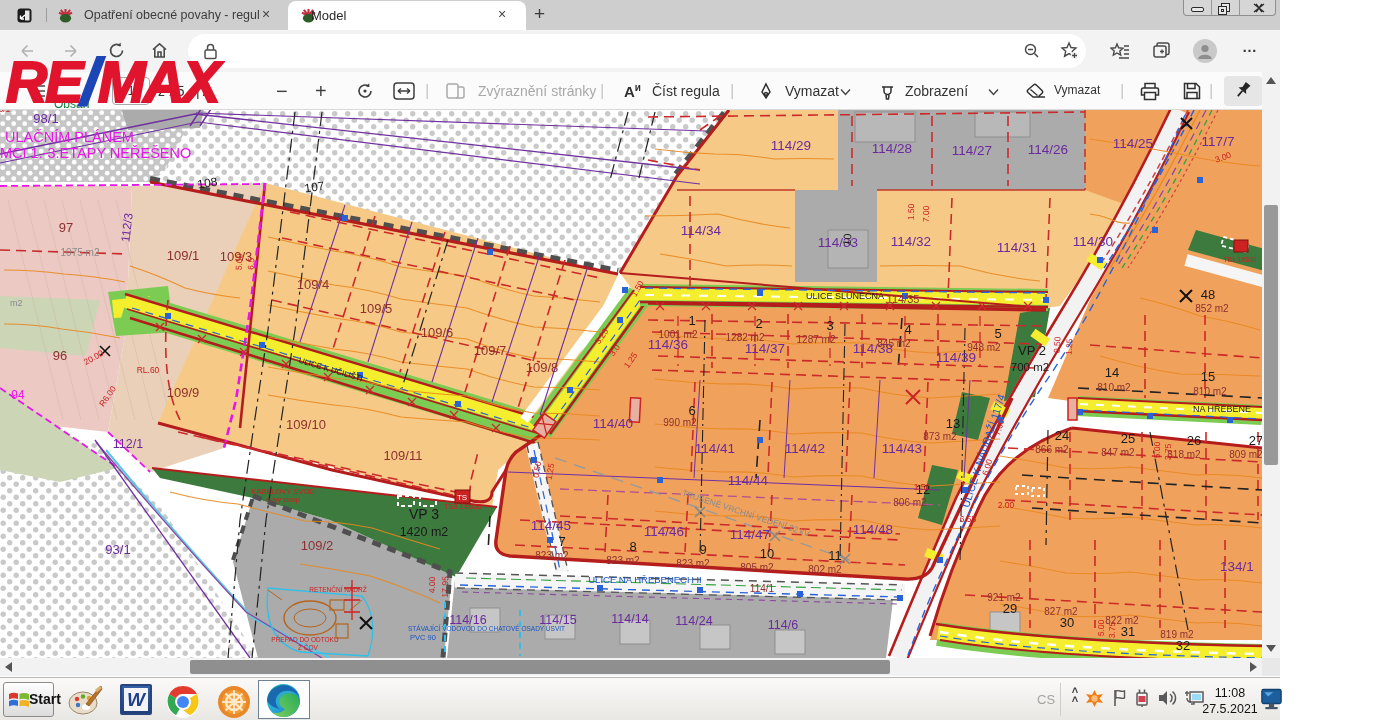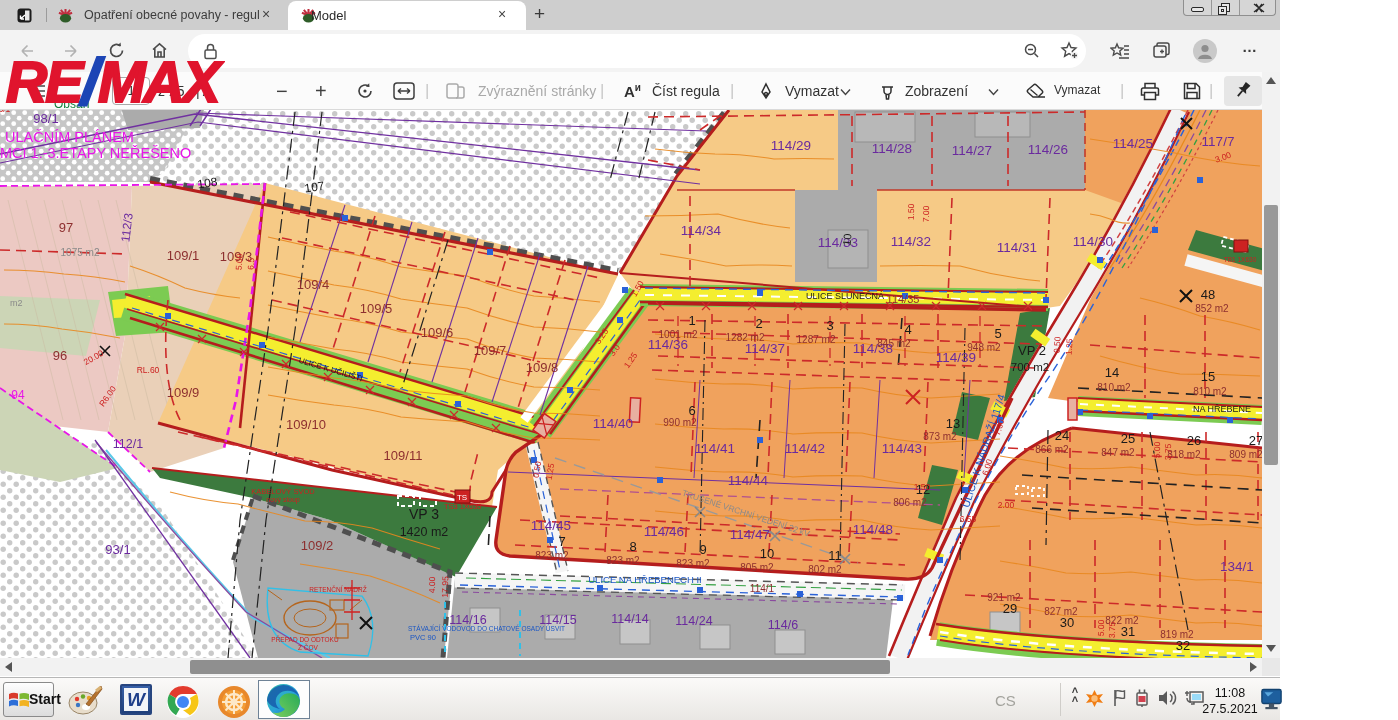--- a/index.html
+++ b/index.html
@@ -705,21 +705,21 @@
         </linearGradient>
         <linearGradient id="edg2" x1="0" y1="1" x2="1" y2="0">
           <stop offset="0" stop-color="#8cd94a"></stop>
           <stop offset="1" stop-color="#27b043"></stop>
         </linearGradient>
       </defs>
       <circle cx="17.5" cy="17.5" r="16.5" fill="url(#edg1)"></circle>
       <path d="M34 17.5 a16.5 16.5 0 0 1 -28 11.8 C10 31 16 30 19 26 C14 24 12 19 14.5 14.5 C18 9 27 9 31.5 13 A16.5 16.5 0 0 1 34 17.5" fill="url(#edg2)" opacity="0.85"></path>
       <path d="M1 17.5 A16.5 16.5 0 0 1 33 13 C28 7 18 6 13 11 C8 15.5 9 23 14 26 C8 25 3 21.5 1 17.5" fill="#1450a8" opacity="0.75"></path>
     </svg>
-  <div class="abs" style="left:995px;top:14px;font-size:15px;color:#a3a39d">CS</div>
+  <div class="abs" style="left:1037px;top:14px;font-size:13px;color:#a3a39d">CS</div>
   <div class="abs" style="left:1060px;top:5px;width:1px;height:33px;background:#cfcdc9"></div>
   <div class="abs" style="left:1068px;top:8px;width:14px;height:26px;font-size:11px;color:#3a3a3a;font-weight:bold;line-height:9px;text-align:center">˄<br>˄</div>
   <svg class="abs" style="left:1086px;top:689px;margin-top:-677px" width="17" height="17" viewBox="0 0 17 17">
       <path d="M8.5 0 L11 5 L17 4 L13.5 8.5 L17 13 L11 12 L8.5 17 L6 12 L0 13 L3.5 8.5 L0 4 L6 5 Z" fill="#f07d13"></path>
       <circle cx="8.5" cy="8.5" r="3.2" fill="#fbbe7a"></circle>
     </svg>
   <svg class="abs" style="left:1112px;top:688px;margin-top:-677px" width="18" height="18" viewBox="0 0 18 18">
       <path d="M3 1 V17" stroke="#5a5a5a" stroke-width="1.6"></path>
       <path d="M3.8 2 C7 0.5 9 3.5 12.5 2 L12.5 9 C9 10.5 7 7.5 3.8 9 Z" fill="none" stroke="#5a5a5a" stroke-width="1.4"></path>
     </svg>

